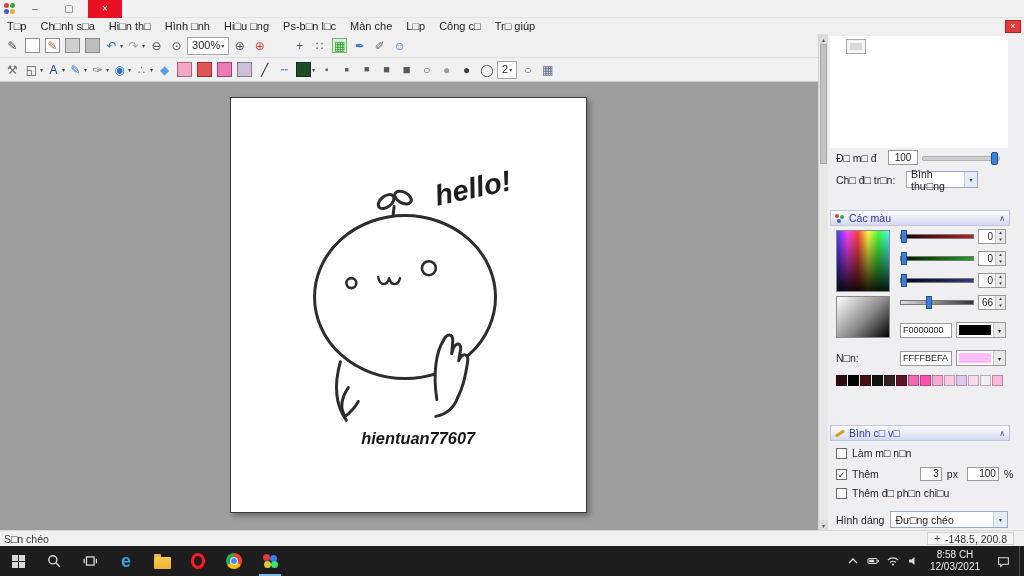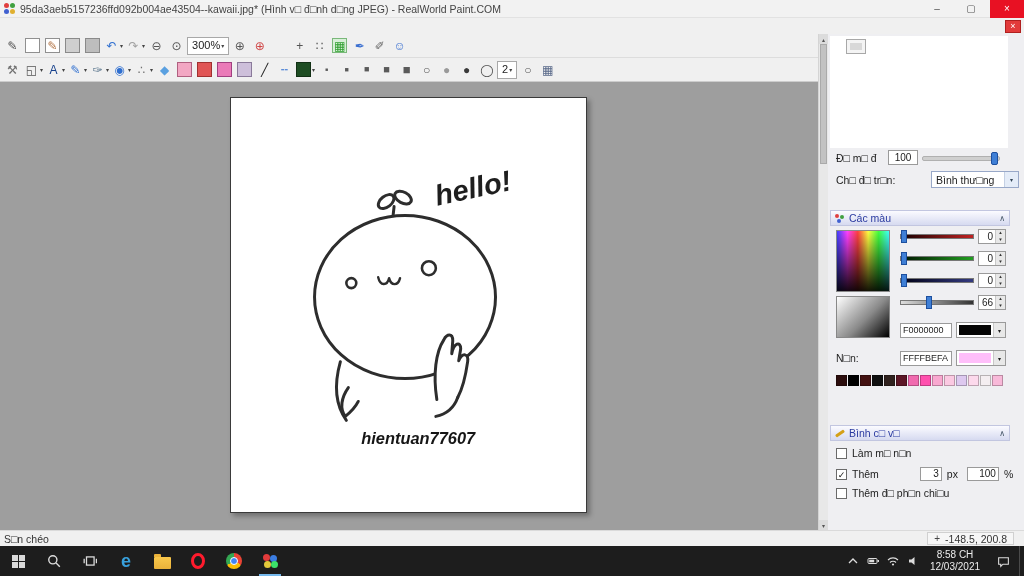--- a/index.html
+++ b/index.html
@@ -41,21 +41,21 @@
 
 .rpanel{position:absolute;left:828px;top:34px;width:196px;height:496px;background:#efeff2;font-size:10.5px}
 .layersbox{position:absolute;left:2px;top:2px;width:178px;height:112px;background:#fff}
 .lthumb{position:absolute;left:16px;top:3px;width:20px;height:15px;border:1px solid #a8a8a8;background:#f4f4f4}
 .lthumb i{display:block;margin:3px;height:7px;background:#d8d8d8}
 .oplabel{position:absolute;left:8px;top:118px}
 .opinput{position:absolute;left:60px;top:116px;width:30px;height:15px;border:1px solid #9a9a9a;background:#fff;text-align:center;font-size:10px;line-height:13px}
 .optrack{position:absolute;left:94px;top:122px;width:78px;height:5px;background:#cfcfcf;border:1px solid #b0b0b0;border-radius:2px}
 .ophandle{position:absolute;left:68px;top:-5px;width:7px;height:13px;background:#3f7fd6;border:1px solid #1d4f9e;border-radius:2px}
 .blabel{position:absolute;left:8px;top:140px}
-.bdd{position:absolute;left:103px;top:137px;width:88px}
+.bdd{position:absolute;left:78px;top:137px;width:72px}
 .ddl{height:17px;border:1px solid #98a8c8;background:#fff;display:flex;align-items:center;padding-left:4px;font-size:10.5px}
 .dda{margin-left:auto;width:14px;height:100%;background:#e4ecf8;border-left:1px solid #c4d0e4;display:flex;align-items:center;justify-content:center;font-size:6px;color:#345}
 .phead{position:absolute;left:2px;width:180px;height:16px;background:linear-gradient(#fbfbff,#d6daf0);border:1px solid #c2c6e0;display:flex;align-items:center;gap:4px;padding:0 4px;color:#2a3aa0}
 .phead .chev{margin-left:auto;font-size:8px;color:#456}
 .h-colors{top:176px}.h-swatches{top:365px}.h-tools{top:391px}
 .palicon{width:10px;height:9px;position:relative}
 .palicon i{position:absolute;width:4px;height:4px;border-radius:50%}
 .pencil-sm{width:10px;height:3px;background:#d4a017;transform:rotate(-35deg);border-radius:1px}
 .rainbow{position:absolute;left:8px;top:196px;width:54px;height:62px;border:1px solid #888;background:linear-gradient(to bottom,rgba(255,255,255,0),rgba(0,0,0,.92)),linear-gradient(to right,#4040ff,#ff40ff,#ff4040,#ffff40,#40ff40,#40ffff)}
 .graybox{position:absolute;left:8px;top:262px;width:54px;height:42px;border:1px solid #888;background:linear-gradient(135deg,#ffffff,#8a8a8a 55%,#000000)}
@@ -117,27 +117,39 @@
 
 <div class="screen">
 
   <div class="titlebar">
     <span class="appicon">
         <i class="d-r"></i>
         <i class="d-g"></i>
         <i class="d-b"></i>
         <i class="d-y"></i>
       </span>
-    <span class="title">95da3aeb5157236ffd092b004ae43504--kawaii.jpg* (Hình v□ đ□nh d□ng JPEG) - RealWorld Paint.COM</span>
     <button class="wbtn">–</button>
     <button class="wbtn">▢</button>
     <button class="wbtn close">×</button>
   </div>
 
   <div class="menubar">
+    <div class="menuitems">
+
+    <span class="mitem">T□p</span>
+        <span class="mitem">Ch□nh s□a</span>
+        <span class="mitem">Hi□n th□</span>
+        <span class="mitem">Hình □nh</span>
+        <span class="mitem">Hi□u □ng</span>
+        <span class="mitem">Ps-b□n l□c</span>
+        <span class="mitem">Màn che</span>
+        <span class="mitem">L□p</span>
+        <span class="mitem">Công c□</span>
+        <span class="mitem">Tr□ giúp</span>
+      </div>
     <button class="mclose">×</button>
   </div>
 
   <div class="toolbar t1">
 
       <button class="tbtn">
         <span class="tglyph" style="color: rgb(74, 74, 74);">✎</span>
 
       </button>
 
@@ -527,20 +539,27 @@
       <span class="numin n1">3</span>
       <span>px</span>
       <span class="numin n2">100</span>
       <span>%</span>
     </div>
     <div class="cbrow r-reflect">
       <span class="cb"></span>
       <span>Thêm đ□ ph□n chi□u</span>
     </div>
 
+    <div class="r-shape">
+      <span>Hình dáng</span>
+      <div class="ddl shapedd">
+        <span>Đư□ng chéo</span>
+        <span class="dda">▾</span>
+      </div>
+    </div>
   </div>
 
   <div class="statusbar">
     <span>S□n chéo</span>
     <div class="coords">
       <span class="cross">+</span>
       <span>-148.5, 200.8</span>
     </div>
   </div>
 

